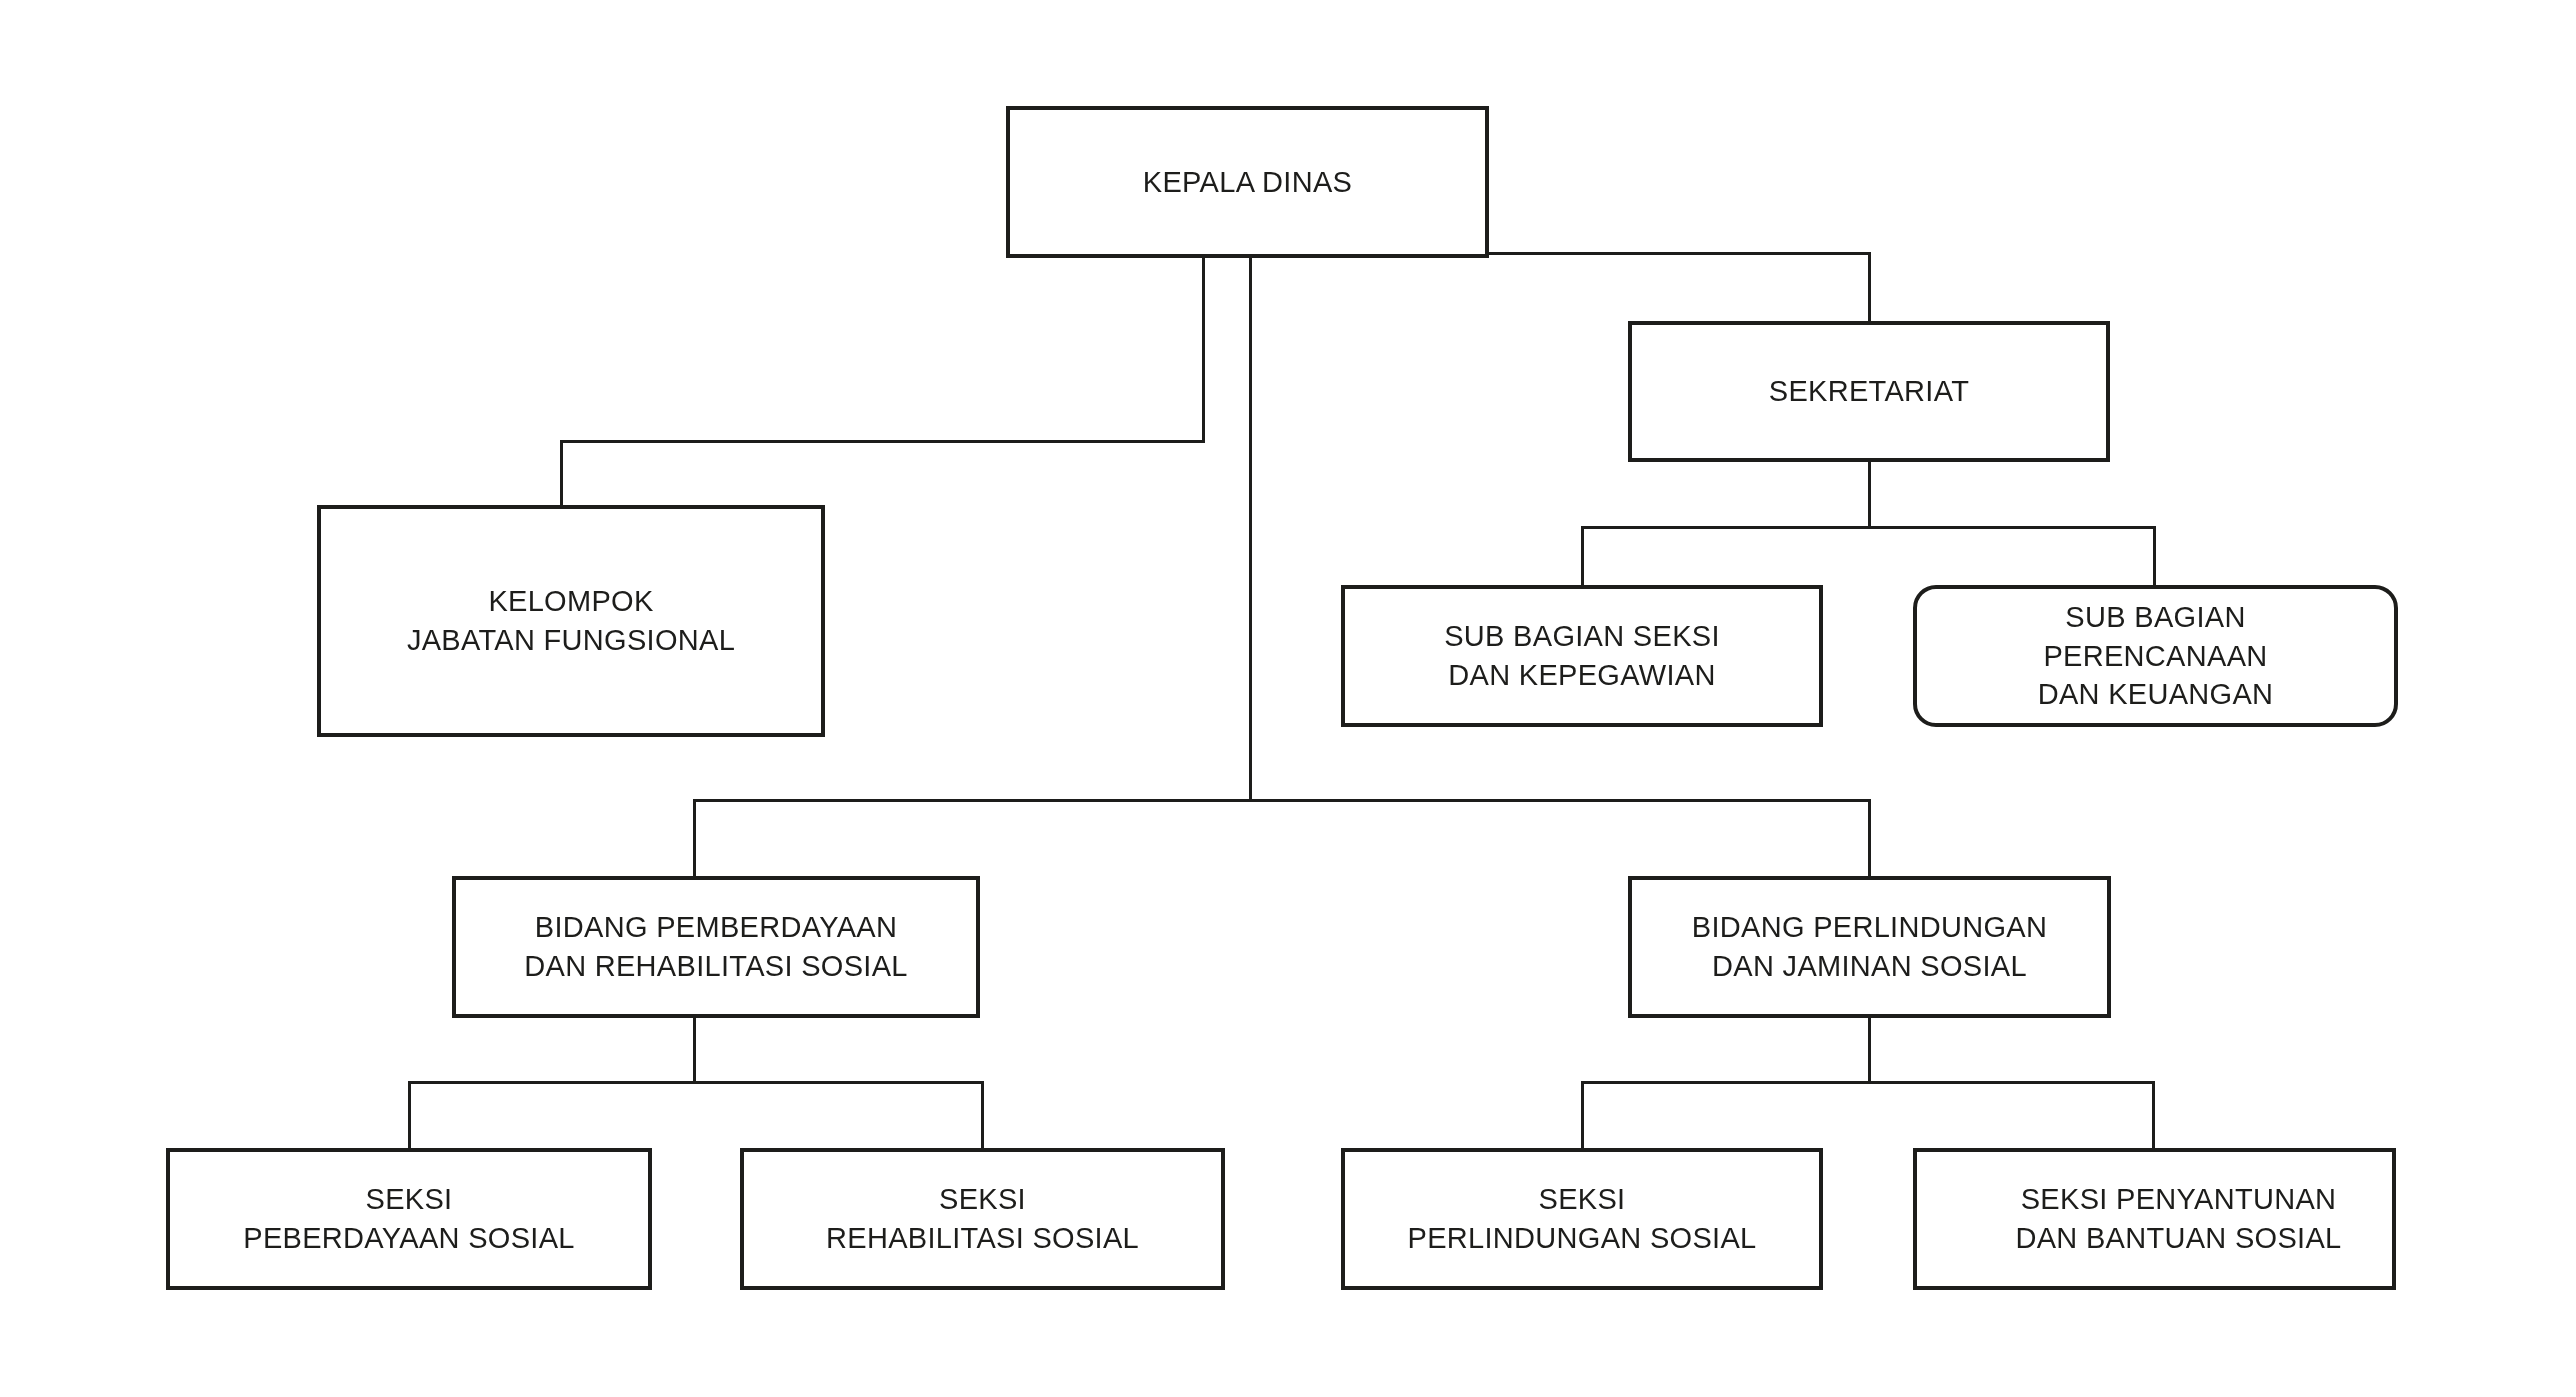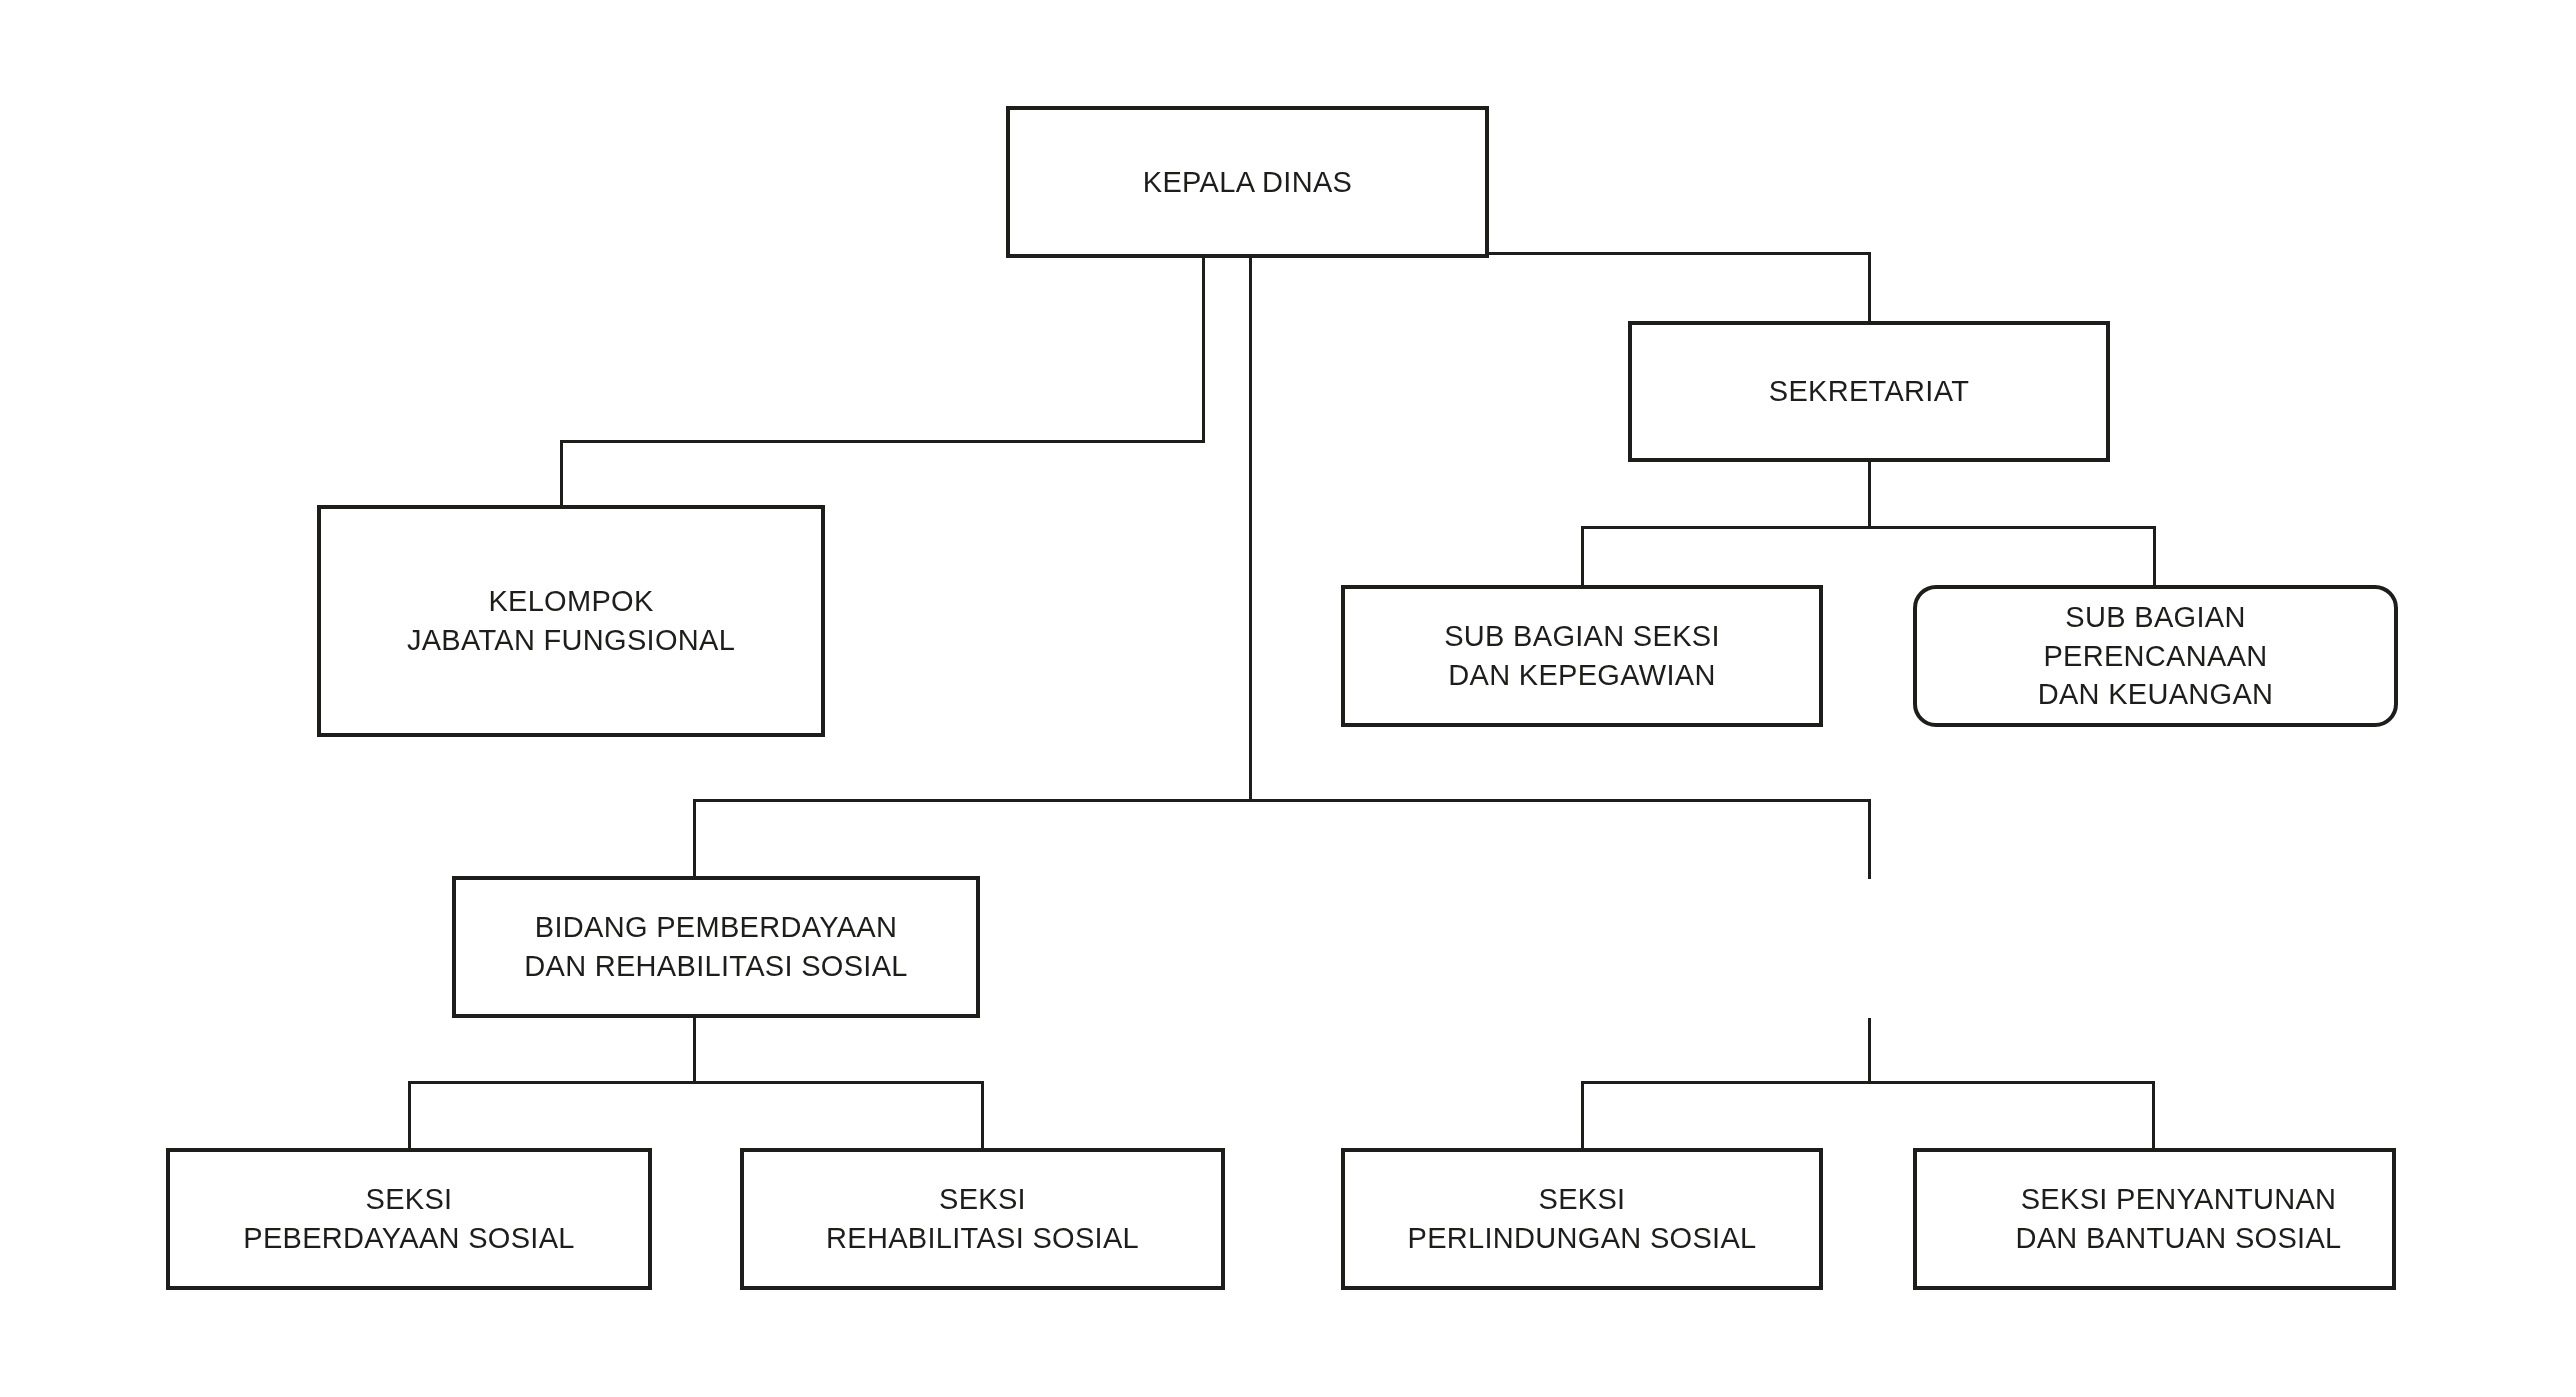--- a/index.html
+++ b/index.html
@@ -83,20 +83,24 @@
     <span class="lbl">SUB BAGIAN
 PERENCANAAN
 DAN KEUANGAN</span>
   </div>
 
   <div class="node" style="left:452px;top:876px;width:528px;height:142px;">
     <span class="lbl">BIDANG PEMBERDAYAAN
 DAN REHABILITASI SOSIAL</span>
   </div>
 
+  <div class="node" style="left:1628px;top:876px;width:483px;height:142px;">
+    <span class="lbl">BIDANG PERLINDUNGAN
+DAN JAMINAN SOSIAL</span>
+  </div>
 
   <div class="node" style="left:166px;top:1148px;width:486px;height:142px;">
     <span class="lbl">SEKSI
 PEBERDAYAAN SOSIAL</span>
   </div>
 
   <div class="node" style="left:740px;top:1148px;width:485px;height:142px;">
     <span class="lbl">SEKSI
 REHABILITASI SOSIAL</span>
   </div>

